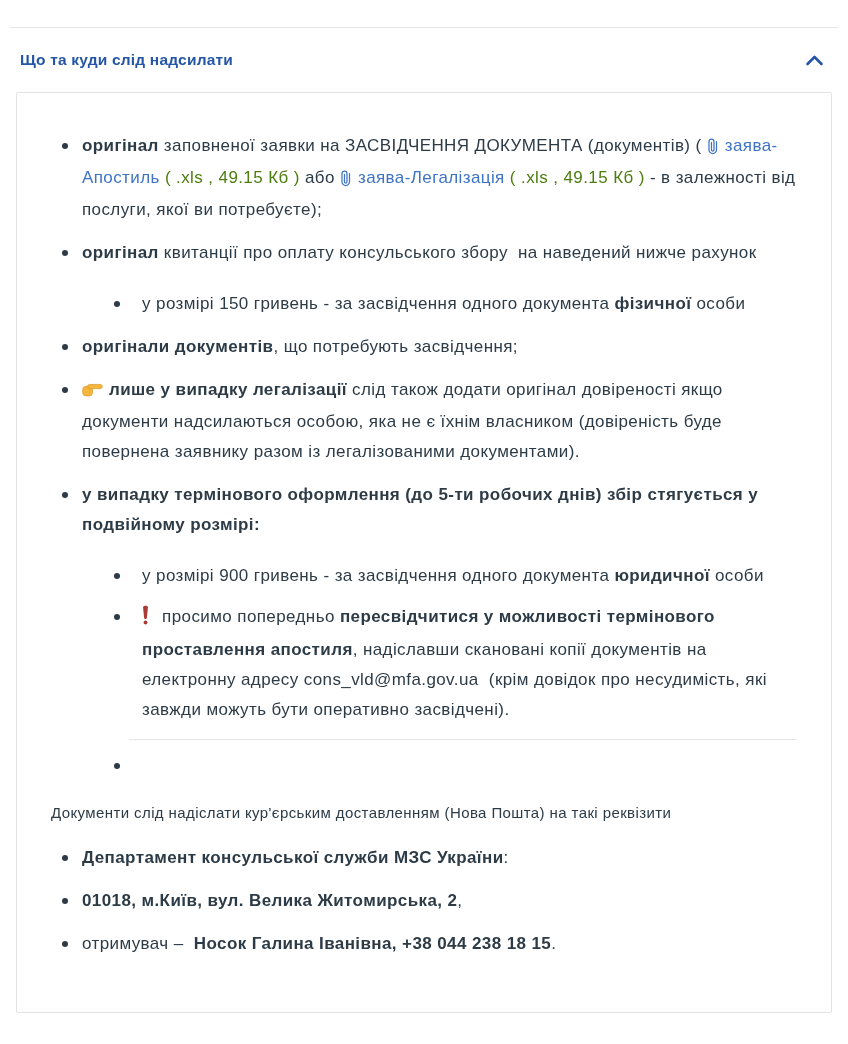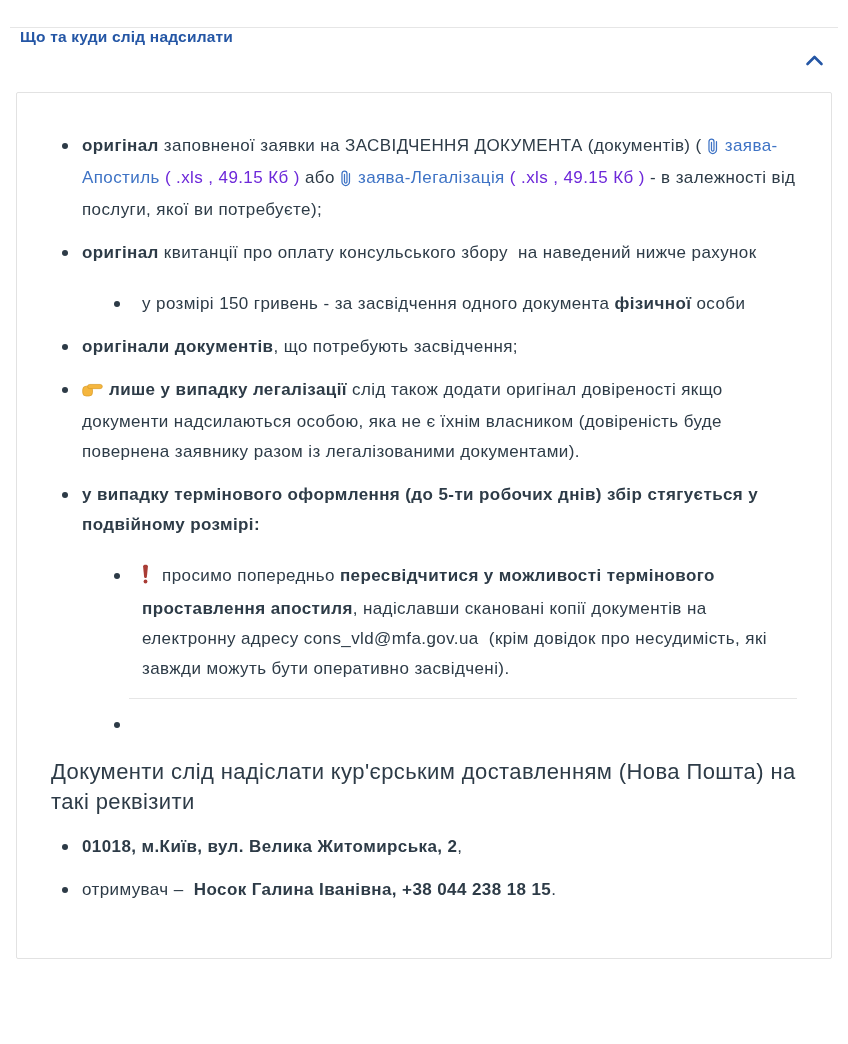--- a/index.html
+++ b/index.html
@@ -1,43 +1,43 @@
 <!DOCTYPE html>
 <html><head>
 <meta charset="utf-8">
 <style>
   html,body{margin:0;padding:0;background:#ffffff;}
   .page{position:relative;width:848px;min-height:1044px;background:#fff;
         font-family:"Liberation Sans",sans-serif;color:#2d3b47;box-sizing:border-box;}
   .rule{height:1px;background:#e6e6e6;margin:0 10px;}
   .rule.top{margin-top:27px;}
-  .acc-header{display:flex;justify-content:space-between;
+  .acc-header{display:flex;align-items:center;justify-content:space-between;
               padding:0 24px 0 20px;height:64px;cursor:pointer;}
   .acc-title{font-size:15.5px;font-weight:700;color:#2456a5;letter-spacing:.2px;}
   .chev{display:flex;align-items:center;}
   .card{margin:0 16px;border:1px solid #e2e2e2;border-radius:2px;
         padding:38px 34px 40px 34px;background:#fff;}
   .lst{list-style:none;margin:0;padding:0;font-size:17px;line-height:30px;letter-spacing:.4px;}
   .mi{position:relative;padding-left:31px;margin-bottom:13px;}
   .mi::before{content:"";position:absolute;left:11px;top:12px;width:6px;height:6px;
               border-radius:50%;background:#2d3b47;}
   .sub-lst{margin:21px 0 0 31px;padding:0;list-style:none;}
   .si{position:relative;padding-left:29px;margin-bottom:11px;}
   .si::before{content:"";position:absolute;left:1px;top:12px;width:6px;height:6px;
               border-radius:50%;background:#2d3b47;}
   .si.empty{min-height:30px;margin-bottom:0;}
   .txt{white-space:pre-wrap;}
   .b{font-weight:700;}
   .link{color:#3e73c5;cursor:pointer;text-decoration:none;}
-  .meta{color:#6d28d9;text-align:center;}
+  .meta{color:#4d7c0f;text-align:center;}
   .clip-icon{vertical-align:-2px;margin-right:3px;transform:rotate(-45deg);display:inline-block;}
   .hand-icon{vertical-align:-2px;margin-right:6px;}
   .excl-icon{vertical-align:-3px;margin-right:8px;}
   .item-rule{height:1px;background:#e6e6e6;margin:14px 0 0 -13px;}
-  .para{font-size:22px;line-height:30px;letter-spacing:.4px;margin:17px 0 15px 0;}
+  .para{font-size:15px;line-height:30px;letter-spacing:.4px;margin:17px 0 15px 0;}
 </style>
 </head>
 <body>
 
 <div class="page">
 
   <div class="rule top"></div>
 
   <div class="acc-header">
     <span class="acc-title">Що та куди слід надсилати</span>
@@ -66,34 +66,36 @@
 
       <li class="mi"><span class="txt"><b class="b">оригінали документів</b><span>, що потребують засвідчення;</span></span></li>
 
       <li class="mi"><span class="txt"><span class="hand-icon"><svg width="21" height="16" viewBox="0 0 30 22">
                 <rect x="1" y="7" width="14" height="14" rx="5" fill="#f5b63e" stroke="#d99b26" stroke-width="1"></rect>
                 <rect x="8" y="4.5" width="21" height="6" rx="3" fill="#f5b63e" stroke="#d99b26" stroke-width="1"></rect>
               </svg></span><b class="b">лише у випадку легалізації</b><span> слід також додати оригінал довіреності якщо документи надсилаються особою, яка не є їхнім власником (довіреність буде повернена заявнику разом із легалізованими документами).</span></span></li>
 
       <li class="mi"><span class="txt"><b class="b">у випадку термінового оформлення (до 5-ти робочих днів) збір стягується у подвійному розмірі:</b></span>
         <ul class="sub-lst">
+          <li class="si"><span class="txt"><span>у розмірі 900 гривень - за засвідчення одного документа </span><b class="b">юридичної</b><span> особи</span></span></li>
           <li class="si"><span class="txt"><span class="excl-icon"><svg width="7" height="20" viewBox="0 0 8 22">
                     <path d="M1.2 2.2C1.2 1 2.4 0.3 4 0.3s2.8 .7 2.8 1.9L5.6 14.2c-.1 .9-.8 1.4-1.6 1.4s-1.5-.5-1.6-1.4z" fill="#a93c35"></path>
                     <circle cx="4" cy="19.6" r="2.2" fill="#a93c35"></circle>
                   </svg></span><span> просимо попередньо </span><b class="b">пересвідчитися у можливості термінового проставлення апостиля</b><span>, надіславши скановані копії документів на електронну адресу cons_vld@mfa.gov.ua  (крім довідок про несудимість, які завжди можуть бути оперативно засвідчені).</span></span>
             <div class="item-rule"></div>
           </li>
           <li class="si empty"><span class="txt"></span></li>
         </ul>
       </li>
 
     </ul>
 
     <p class="para">Документи слід надіслати кур'єрським доставленням (Нова Пошта) на такі реквізити</p>
 
     <ul class="lst">
+      <li class="mi"><span class="txt"><b class="b">Департамент консульської служби МЗС України</b><span>:</span></span></li>
       <li class="mi"><span class="txt"><b class="b">01018, м.Київ, вул. Велика Житомирська, 2</b><span>,</span></span></li>
       <li class="mi"><span class="txt"><span>отримувач –  </span><b class="b">Носок Галина Іванівна, +38 044 238 18 15</b><span>.</span></span></li>
     </ul>
 
   </div>
 
 </div>
 
 </body></html>

